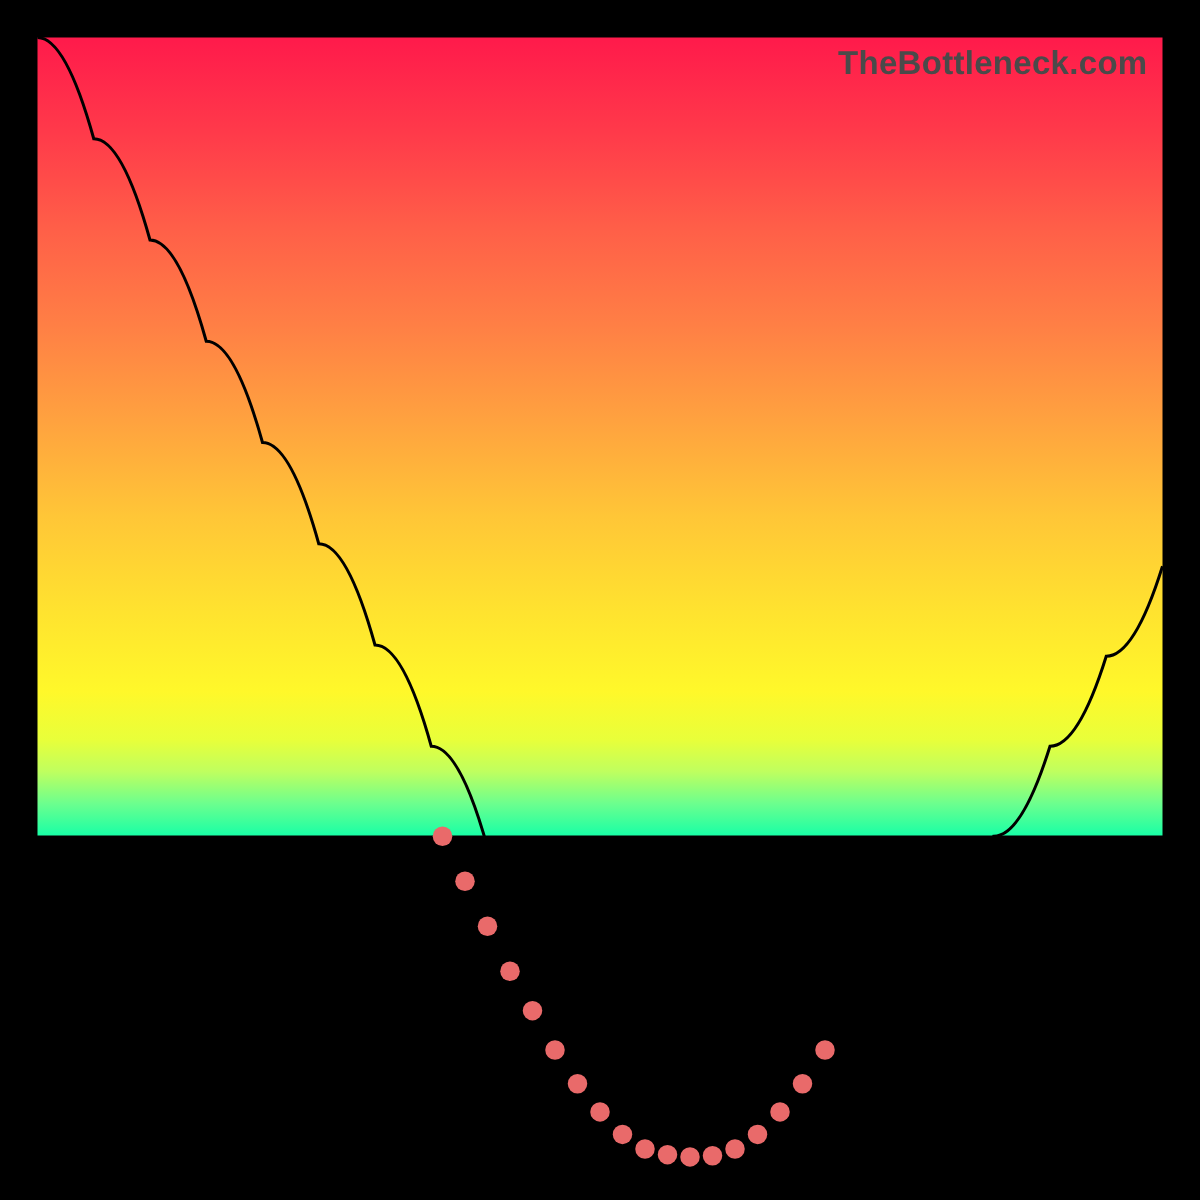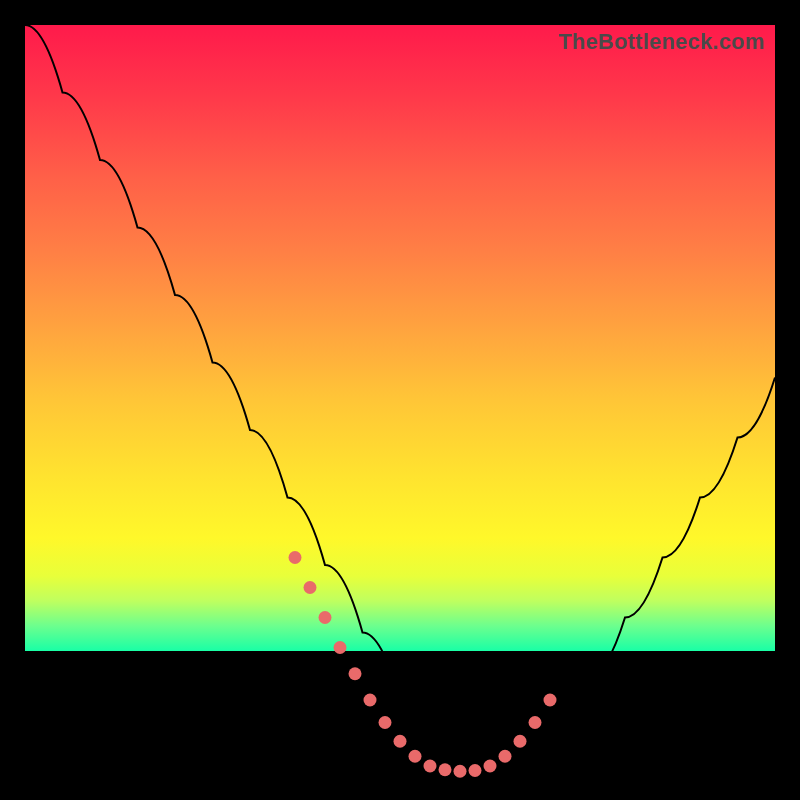--- a/index.html
+++ b/index.html
@@ -17,21 +17,21 @@
     top: 0;
     width: 800px;
     height: 800px;
     background: #000;
   }
   .plot {
     position: absolute;
     left: 25px;
     top: 25px;
     width: 750px;
-    height: 626px;
+    height: 532px;
     background: linear-gradient(
       to bottom,
       #ff1a4b 0%,
       #ff3a4a 12%,
       #ff5f48 24%,
       #ff7f45 36%,
       #ffa23f 48%,
       #ffc637 60%,
       #ffe32f 72%,
       #fff82a 82%,

